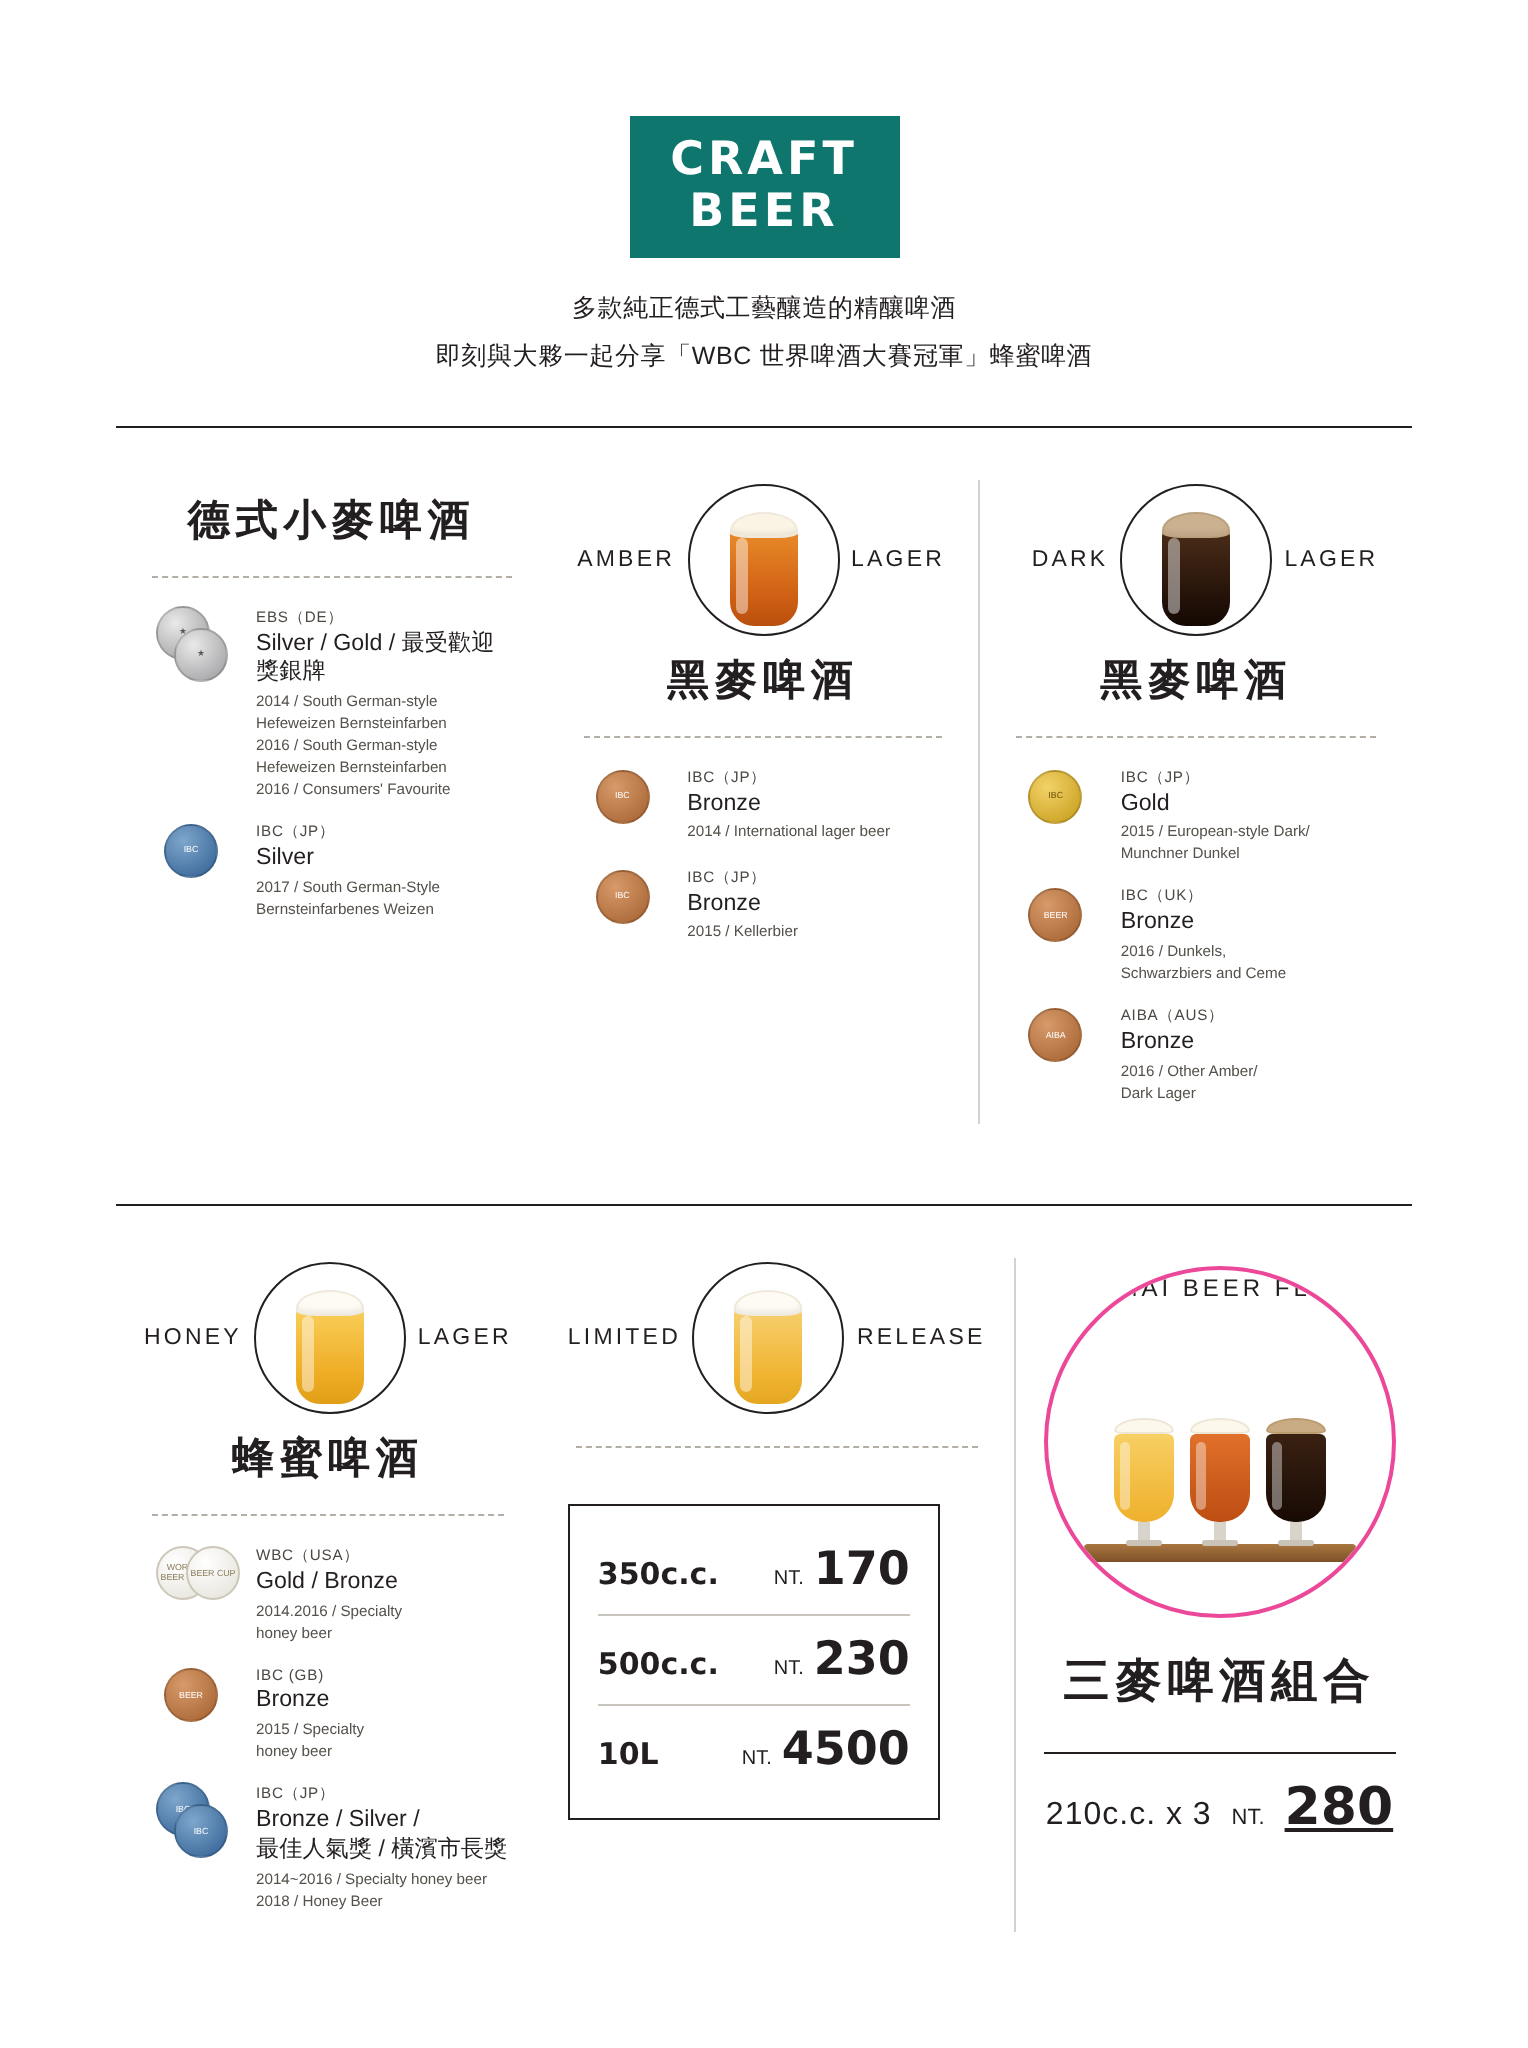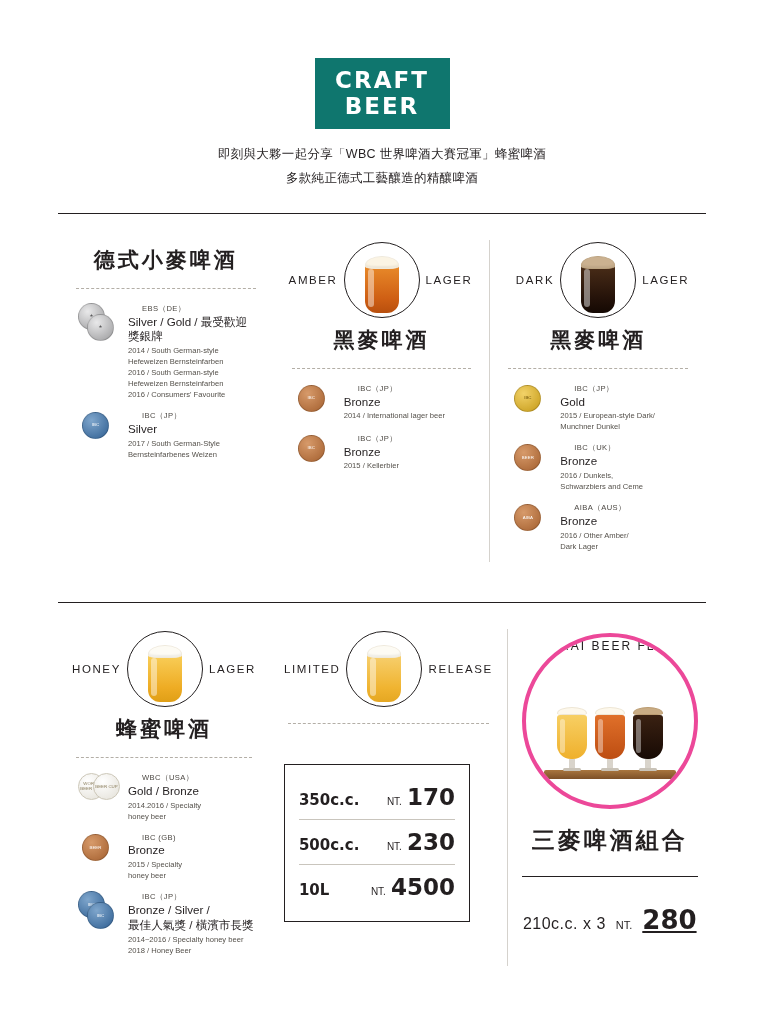--- a/index.html
+++ b/index.html
@@ -161,30 +161,30 @@
   .medal.gold   { background: radial-gradient(circle at 35% 30%, #f2d268, #c59a18); color:#6d5208;}
   .medal.blue   { background: radial-gradient(circle at 35% 30%, #7fa6cc, #2f5f92); }
   .medal.white  { background: radial-gradient(circle at 35% 30%, #ffffff, #e3e0d7); color:#8a7d5c; border-color:#ccc7b8;}
   .medal.m1 { left: 0; top: 0; }
   .medal.m2 { left: 9px; top: 11px; }
   .medal.single { left: 4px; top: 2px; }
   .medal.pair-a { left: 0; top: 1px; }
   .medal.pair-b { left: 15px; top: 1px; }
 
   .award-txt { flex: 1 1 auto; padding-top: 1px; }
-  .award-org { font-size: 7.6px; color: #4c4843; letter-spacing: .4px; margin-left: 14px; }
+  .award-org { font-size: 7.6px; color: #4c4843; letter-spacing: .4px; }
   .award-rank { font-size: 11.6px; color: #231f20; line-height: 1.25; margin-top: 1px; }
   .award-note { font-size: 7.6px; color: #54504a; line-height: 1.45; margin-top: 1.5px; }
 
   
   .flight-wrap { position: relative; padding-top: 4px; text-align: center; }
   .flight-circle {
     width: 176px; height: 176px;
     border-radius: 50%;
-    border: 4px solid #ec4899;
+    border: 2px solid #ec4899;
     margin: 0 auto;
     position: relative;
     overflow: hidden;
     background: #fff;
   }
   .flight-title {
     position: absolute;
     top: 2px; left: 0; right: 0;
     text-align: center;
     font-size: 12px;
@@ -231,32 +231,32 @@
     margin-top: 16px;
     font-family: "DejaVu Sans", sans-serif;
   }
   .flight-price {
     display: flex;
     align-items: baseline;
     justify-content: center;
     gap: 10px;
     margin-top: 20px;
     border-top: 1px solid #231f20;
-    padding-top: 28px;
+    padding-top: 12px;
   }
   .flight-price .vol { font-size: 16px; letter-spacing: .5px; }
   .flight-price .nt { font-size: 11px; }
   .flight-price .amt { font-size: 26px; font-weight: bold; font-family: "DejaVu Sans", sans-serif; text-decoration: underline; }
 
   
   .price-box {
     border: 1px solid #231f20;
     width: 186px;
     padding: 10px 14px 12px;
-    margin-top: 40px;
+    margin-top: 28px;
   }
   .price-row {
     display: flex;
     align-items: baseline;
     justify-content: space-between;
     padding: 9px 0;
     border-bottom: 1px solid #c9c5bd;
   }
   .price-row:last-child { border-bottom: none; }
   .price-row .vol { font-size: 15px; font-weight: bold; font-family: "DejaVu Sans", sans-serif; }
@@ -267,22 +267,22 @@
   .sec2 { margin-top: 40px; }
 </style>
 </head>
 <body>
 
 <div class="page">
 
   <div class="title-bar">CRAFT BEER</div>
 
   <div class="subtitle">
+    <div>多款純正德式工藝釀造的精釀啤酒</div>
     <div>即刻與大夥一起分享「WBC 世界啤酒大賽冠軍」蜂蜜啤酒</div>
-    <div>多款純正德式工藝釀造的精釀啤酒</div>
   </div>
 
   <div class="rule"></div>
 
   <div class="row">
 
     <div class="col noborder">
       <div class="beer-name">德式小麥啤酒</div>
       <div class="dashed"></div>
 

